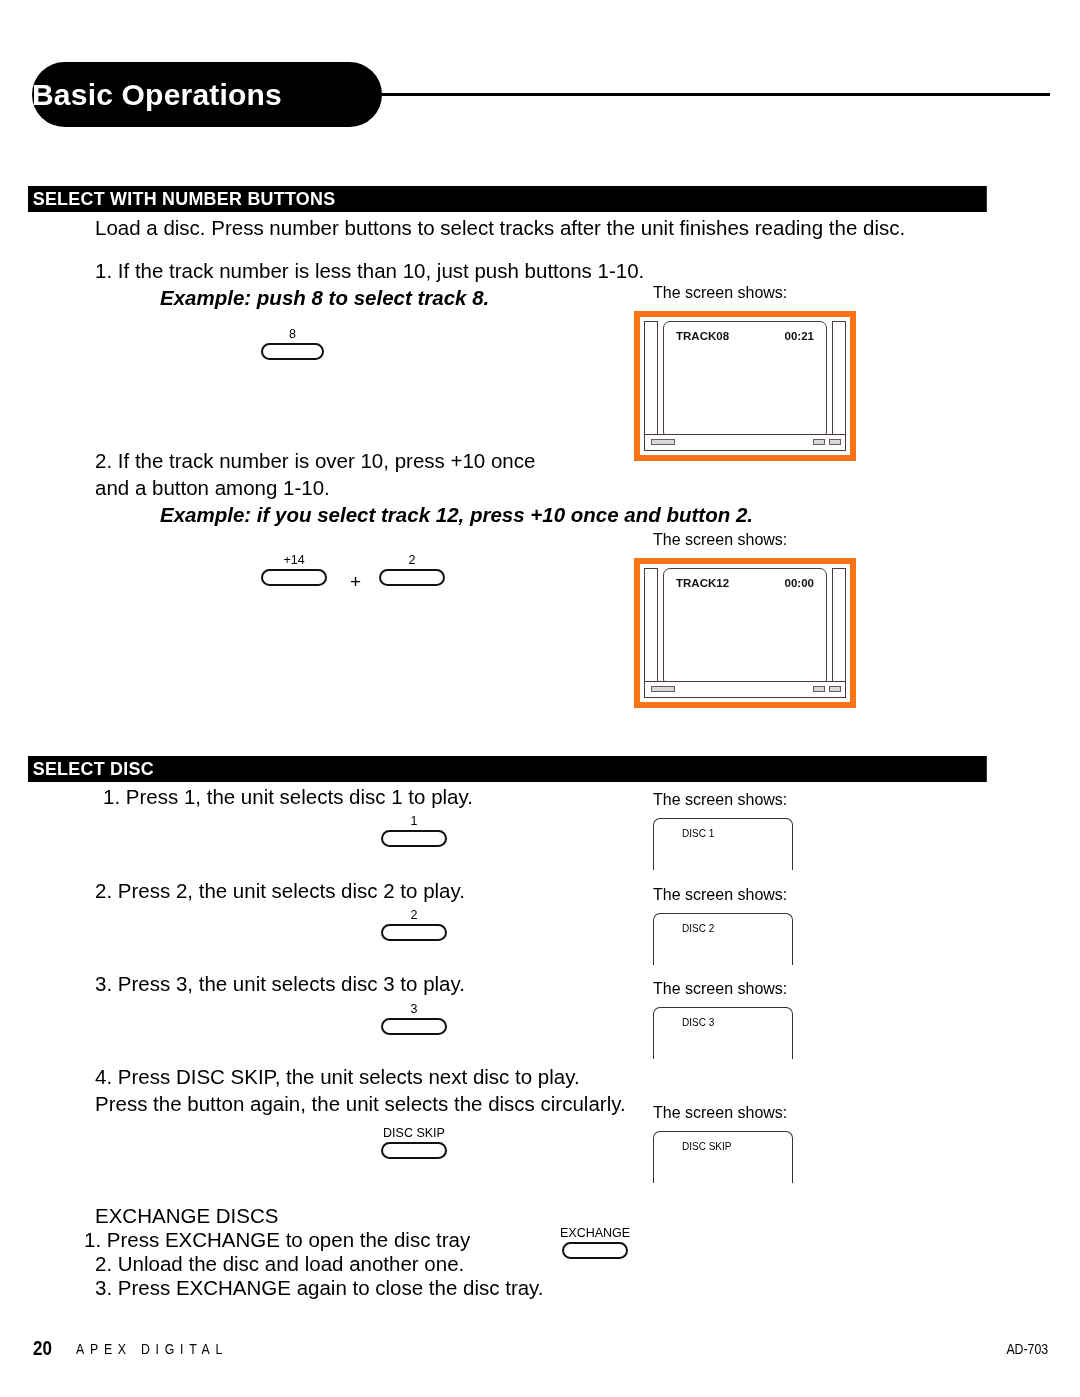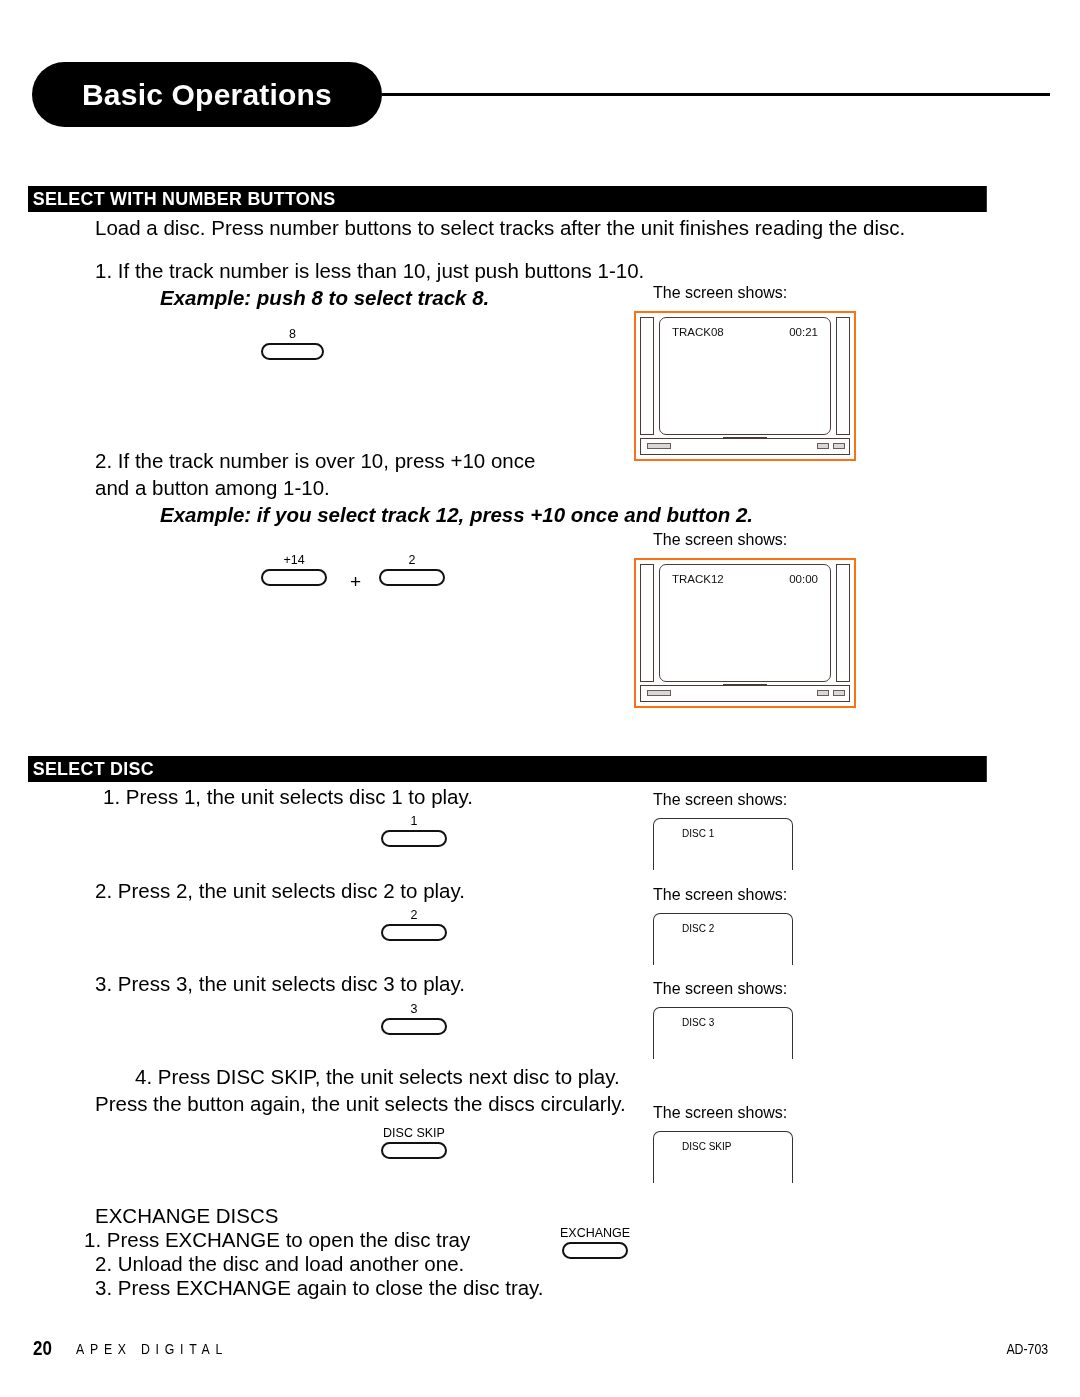--- a/index.html
+++ b/index.html
@@ -29,21 +29,20 @@
     background: #000000;
     border-radius: 33px;
     display: flex;
     align-items: center;
   }
   .title-badge-text {
     color: #ffffff;
     font-size: 30px;
     font-weight: bold;
     letter-spacing: 0.2px;
-    padding-left: 50px;
     font-family: "Liberation Sans", sans-serif;
   }
   .title-rule {
     position: absolute;
     left: 382px; top: 31px;
     width: 668px; height: 3px;
     background: #000000;
   }
 
   
@@ -101,24 +100,25 @@
     position: absolute;
     font-size: 19px;
     font-family: "Liberation Sans", sans-serif;
   }
 
   
   .tv {
     position: absolute;
     width: 222px;
     height: 150px;
-    border: 2px solid #f97316;
+    border: 6px solid #f97316;
     background: #ffffff;
     box-sizing: border-box;
     padding: 4px;
+    font-weight: bold;
   }
   .tv-inner {
     position: relative;
     width: 100%;
     height: 100%;
   }
   .tv-speaker-l, .tv-speaker-r {
     position: absolute;
     top: 0;
     width: 14px;
@@ -343,21 +343,21 @@
 <div class="btext" style="left:95px; top:970px;">3. Press 3, the unit selects disc 3 to play.</div>
 <div class="btn-group" style="left:381px; top:1002px;">
   <div class="btn-label">3</div>
   <div class="btn-pill wide"></div>
 </div>
 <div class="screen-caption" style="left:653px; top:980px;">The screen shows:</div>
 <div class="disc-box" style="left:653px; top:1007px;">
   <div class="disc-box-text">DISC 3</div>
 </div>
 
-<div class="btext" style="left:95px; top:1063px;margin-left:40px;">4. Press DISC SKIP, the unit selects next disc to play.</div>
+<div class="btext" style="left:95px; top:1063px;">4. Press DISC SKIP, the unit selects next disc to play.</div>
 <div class="btext" style="left:95px; top:1090px;">Press the button again, the unit selects the discs circularly.</div>
 <div class="btn-group" style="left:381px; top:1126px;">
   <div class="btn-label">DISC SKIP</div>
   <div class="btn-pill wide"></div>
 </div>
 <div class="screen-caption" style="left:653px; top:1104px;">The screen shows:</div>
 <div class="disc-box" style="left:653px; top:1131px;">
   <div class="disc-box-text">DISC SKIP</div>
 </div>
 

